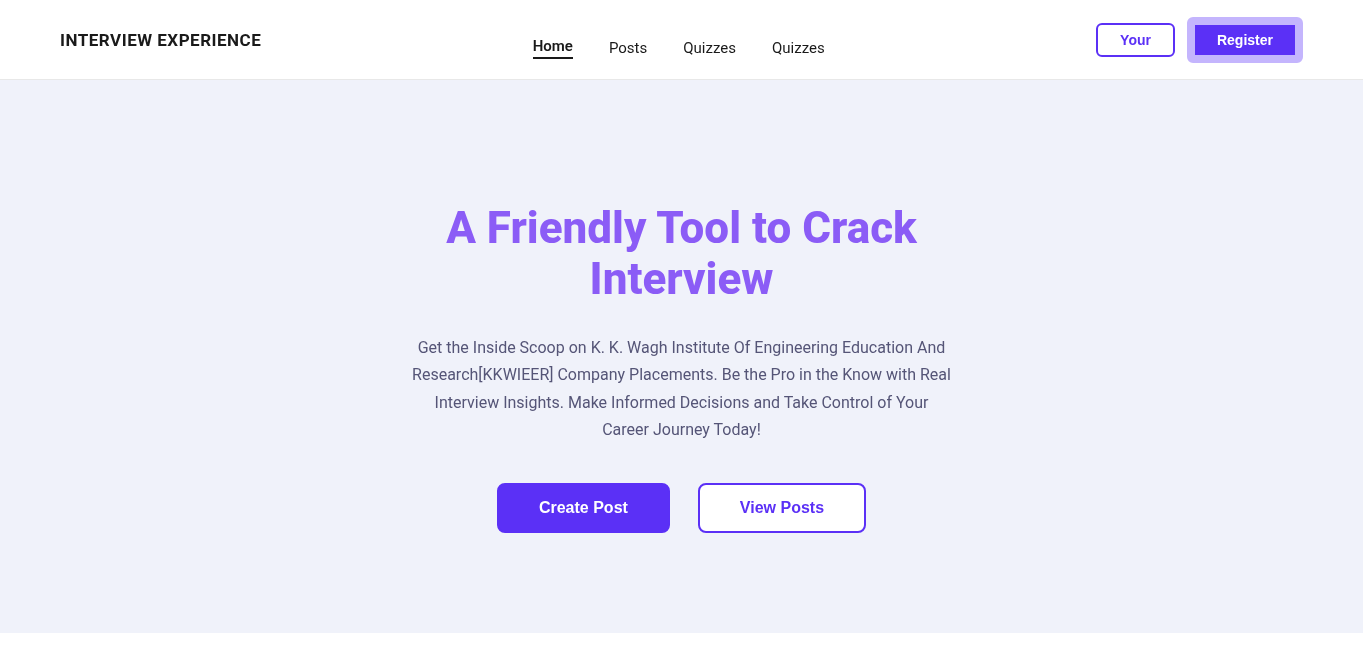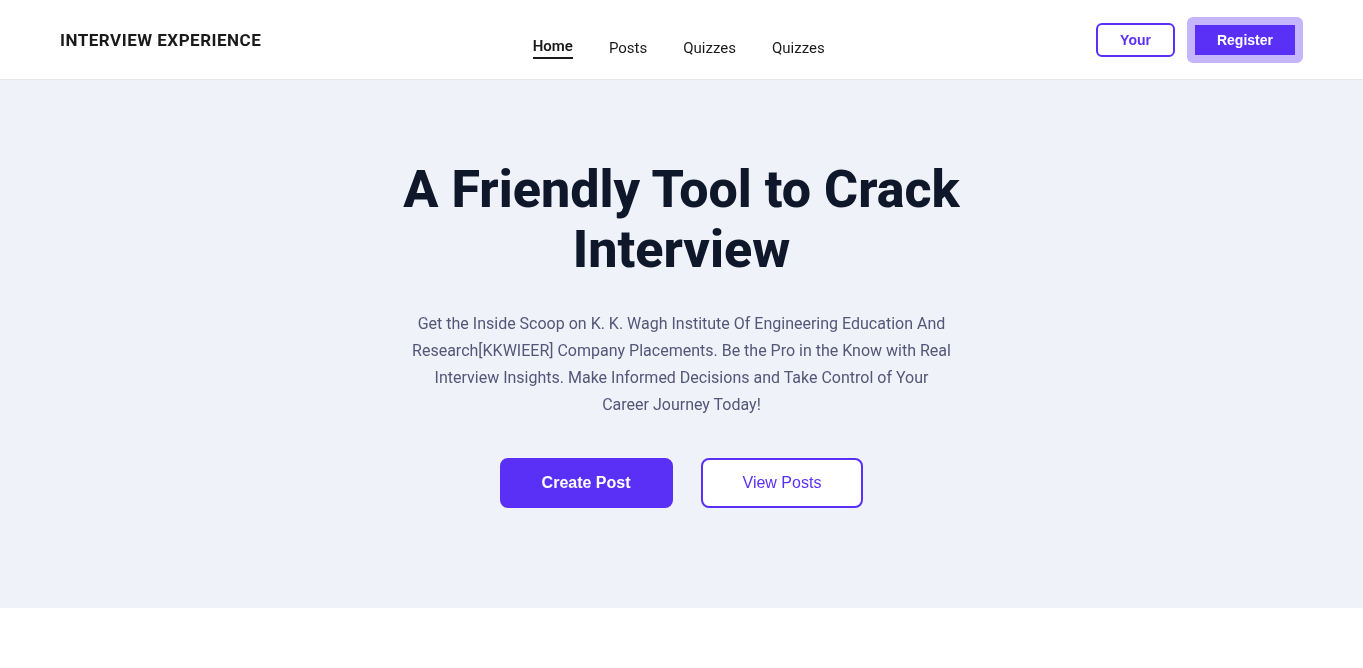--- a/index.html
+++ b/index.html
@@ -87,26 +87,27 @@
       display: flex;
       flex-direction: column;
       align-items: center;
       justify-content: center;
       padding: 80px 200px 100px;
       min-height: 500px;
       text-align: center;
     }
 
     .hero-title {
-      font-size: 52px;
+      font-size: 44px;
       font-weight: 800;
-      color: #0f172a;
+      color: #8b5cf6;
       line-height: 1.15;
       margin-bottom: 30px;
       max-width: 650px;
+      margin-top: 43px;
     }
 
     .hero-subtitle {
       font-size: 16px;
       color: #555577;
       line-height: 1.7;
       max-width: 540px;
       margin-bottom: 40px;
     }
 
@@ -123,21 +124,21 @@
       color: #ffffff;
       background: #5b30f6;
       border: 2px solid #5b30f6;
       border-radius: 8px;
       cursor: pointer;
     }
 
     .btn-view-posts {
       padding: 14px 40px;
       font-size: 16px;
-      font-weight: 400;
+      font-weight: 700;
       color: #5b30f6;
       background: #ffffff;
       border: 2px solid #5b30f6;
       border-radius: 8px;
       cursor: pointer;
     }
 
     
     .section-below {
       background: #ffffff;

